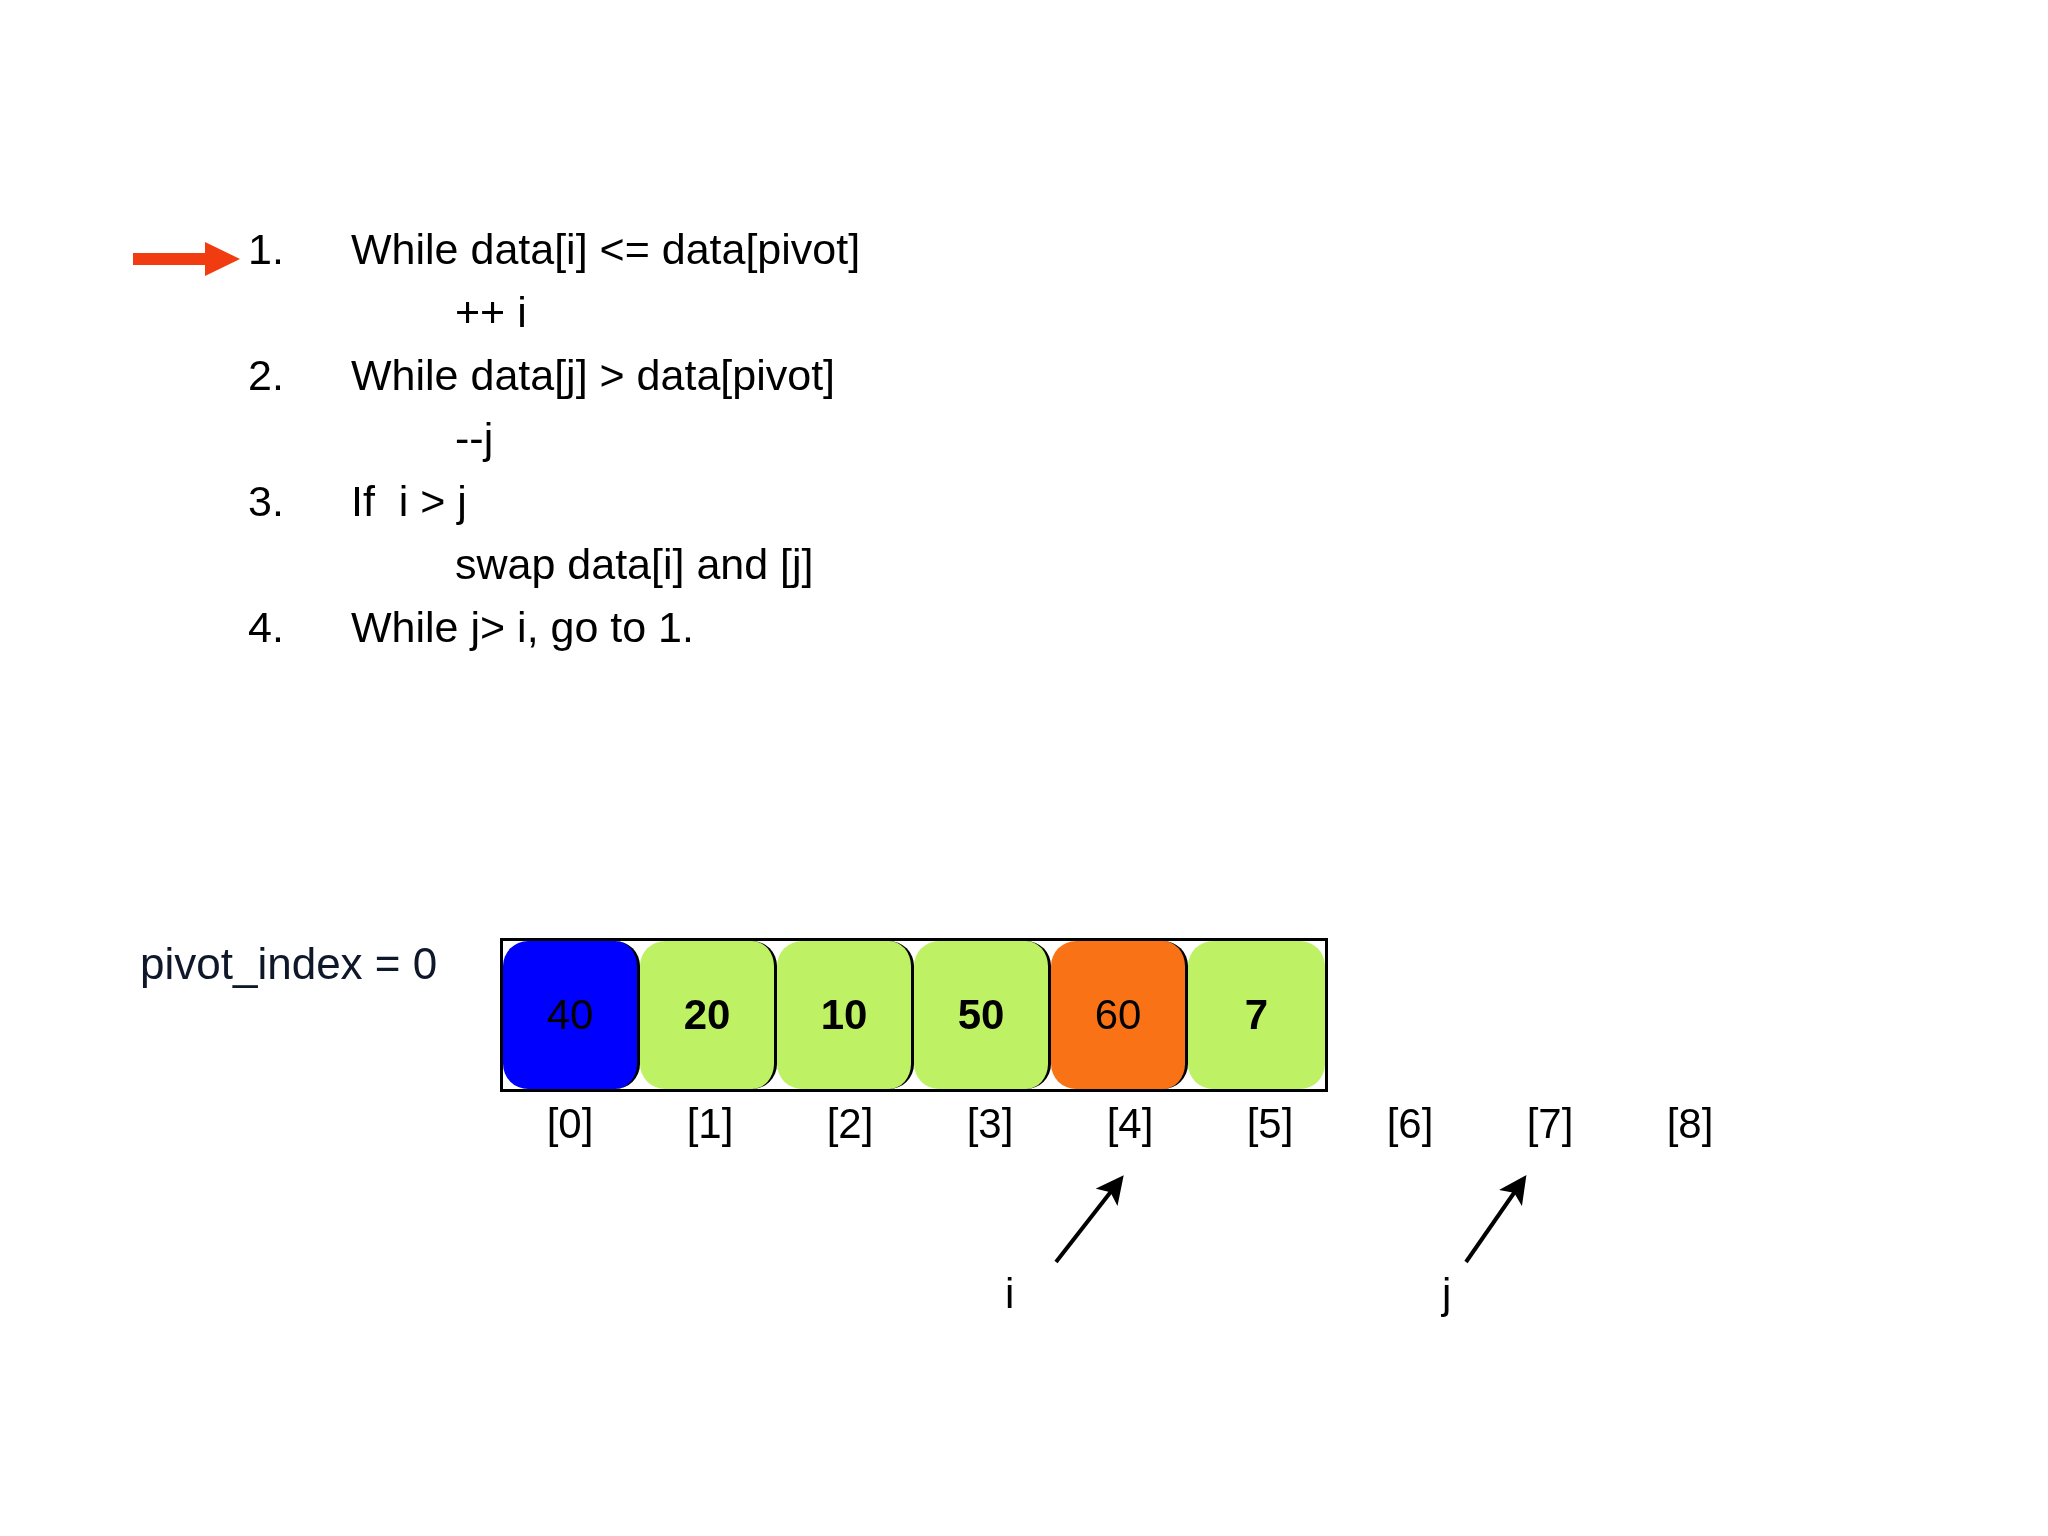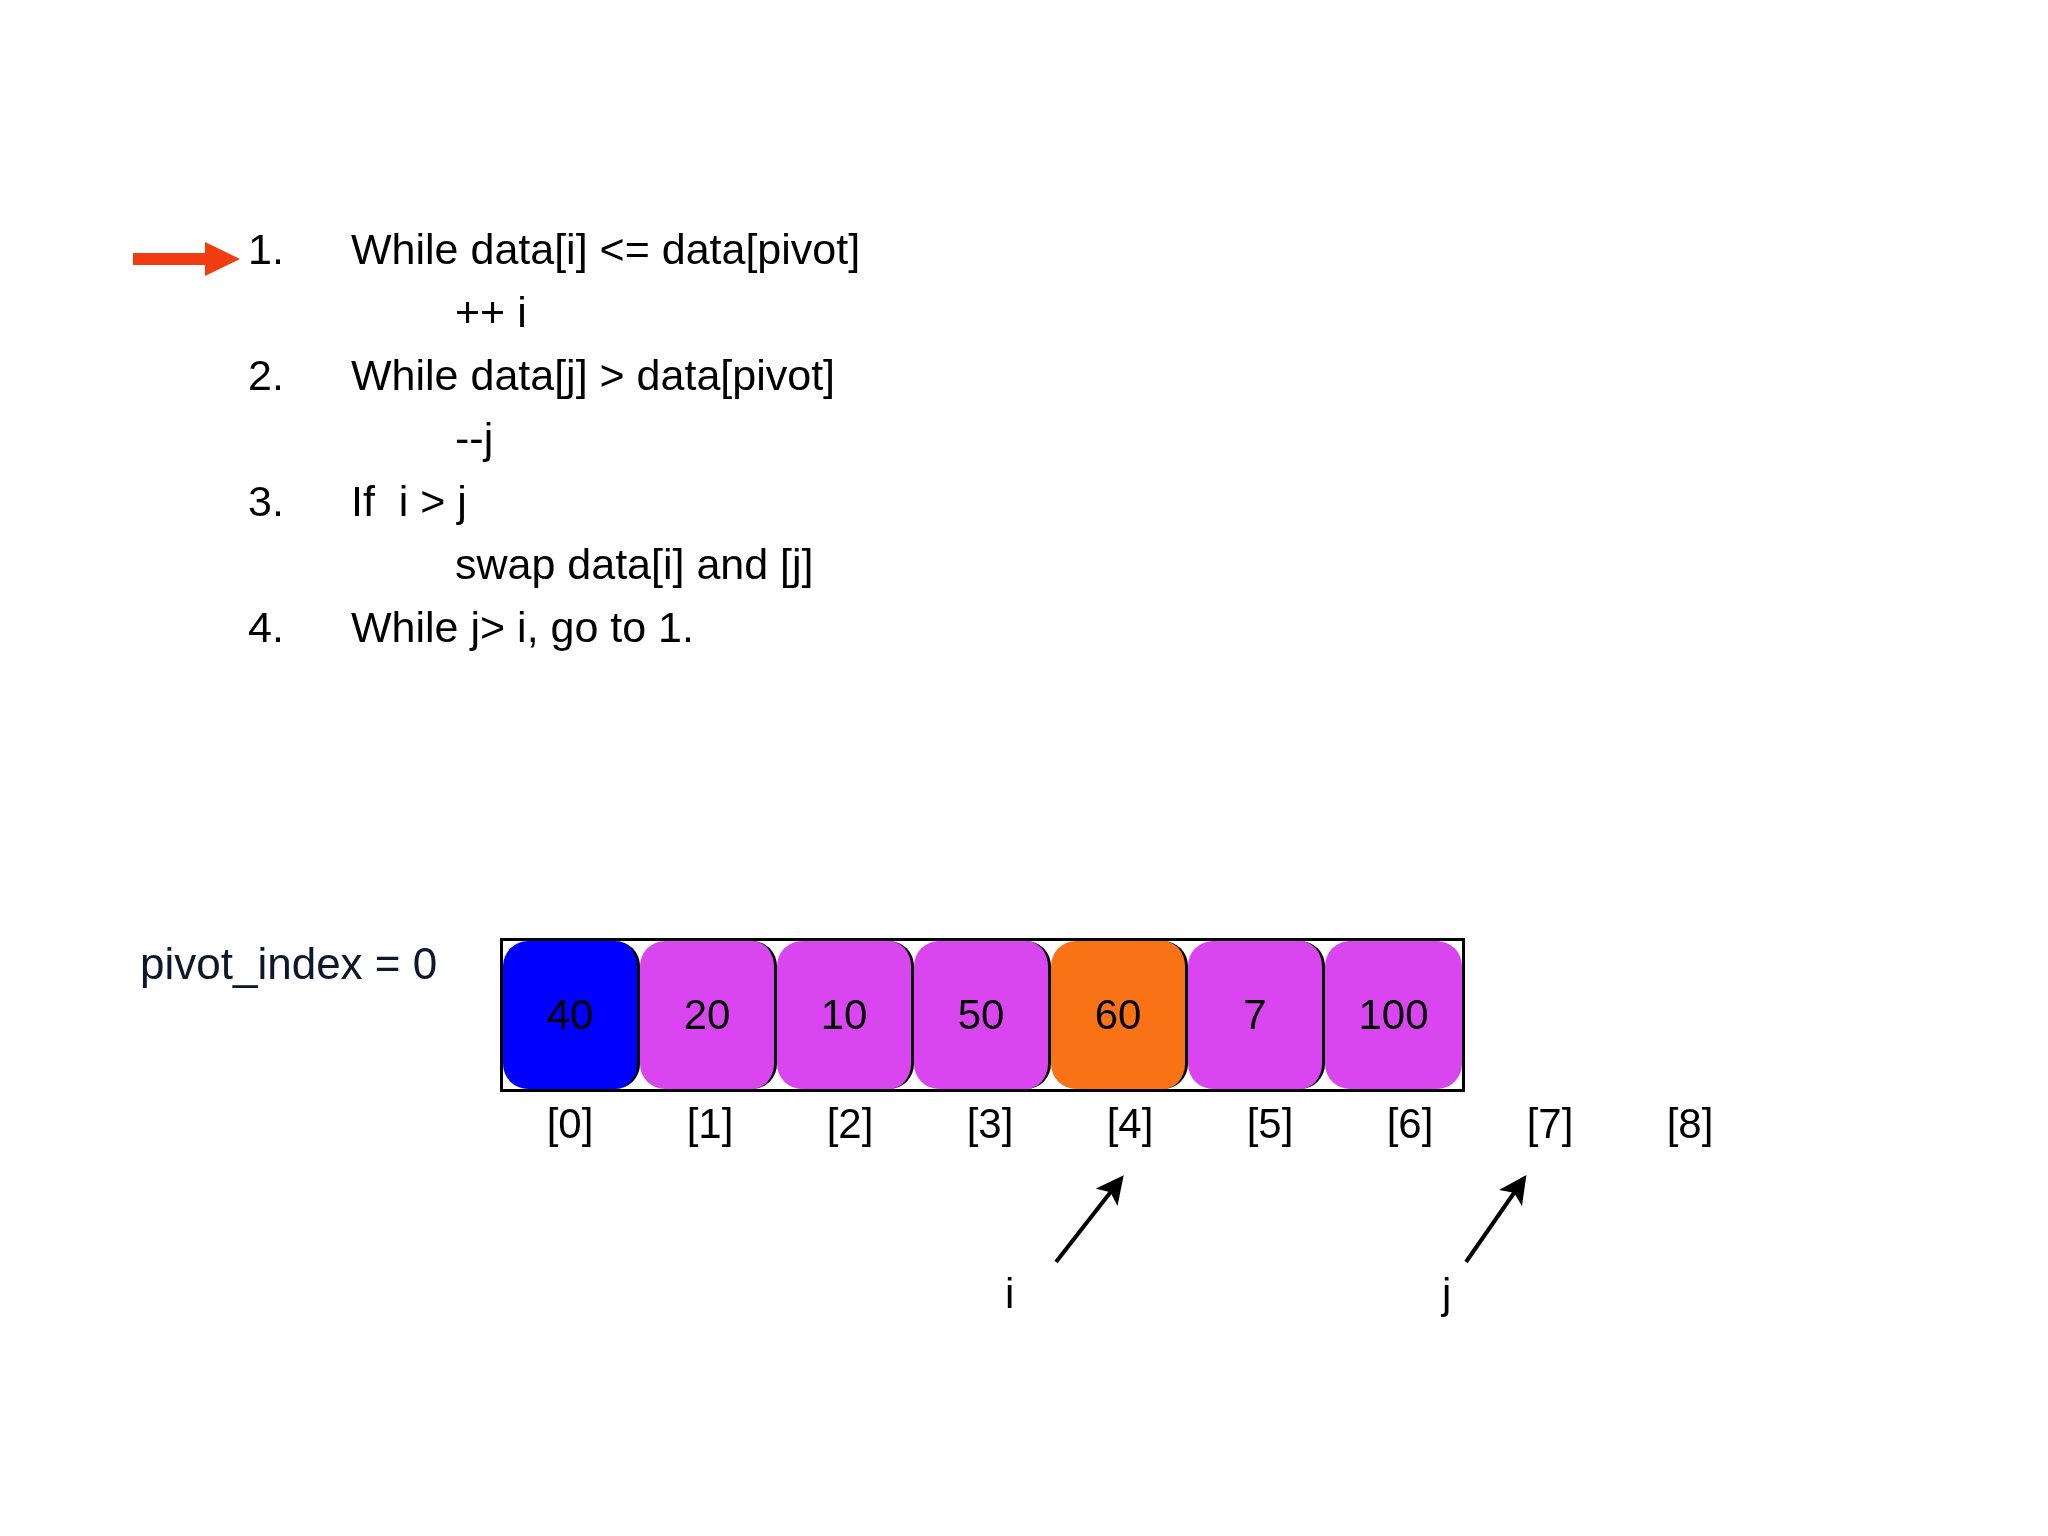--- a/index.html
+++ b/index.html
@@ -91,21 +91,21 @@
     box-sizing: border-box;
     display: flex;
     align-items: center;
     justify-content: center;
     font-size: 42px;
     color: #000000;
     border-radius: 25px;
   }
   .array-cell:last-child { border-right: none; }
   .cell-pivot  { background: #0000ff; }
-  .cell-normal { background: #d946ef; }
+  .cell-normal { background: #bef264; font-weight: bold; }
   .cell-marked { background: #f97316; }
 
   #index-row {
     position: absolute;
     left: 500px;
     top: 1098px;
     display: flex;
   }
   .index-label {
     width: 140px;
@@ -180,21 +180,20 @@
 
 <div id="pivot-index-label">pivot_index = 0</div>
 
 <div id="array-row">
   <div class="array-cell cell-pivot">40</div>
   <div class="array-cell cell-normal">20</div>
   <div class="array-cell cell-normal">10</div>
   <div class="array-cell cell-normal">50</div>
   <div class="array-cell cell-marked">60</div>
   <div class="array-cell cell-normal">7</div>
-  <div class="array-cell cell-normal">100</div>
 </div>
 
 <div id="index-row">
   <div class="index-label">[0]</div>
   <div class="index-label">[1]</div>
   <div class="index-label">[2]</div>
   <div class="index-label">[3]</div>
   <div class="index-label">[4]</div>
   <div class="index-label">[5]</div>
   <div class="index-label">[6]</div>

